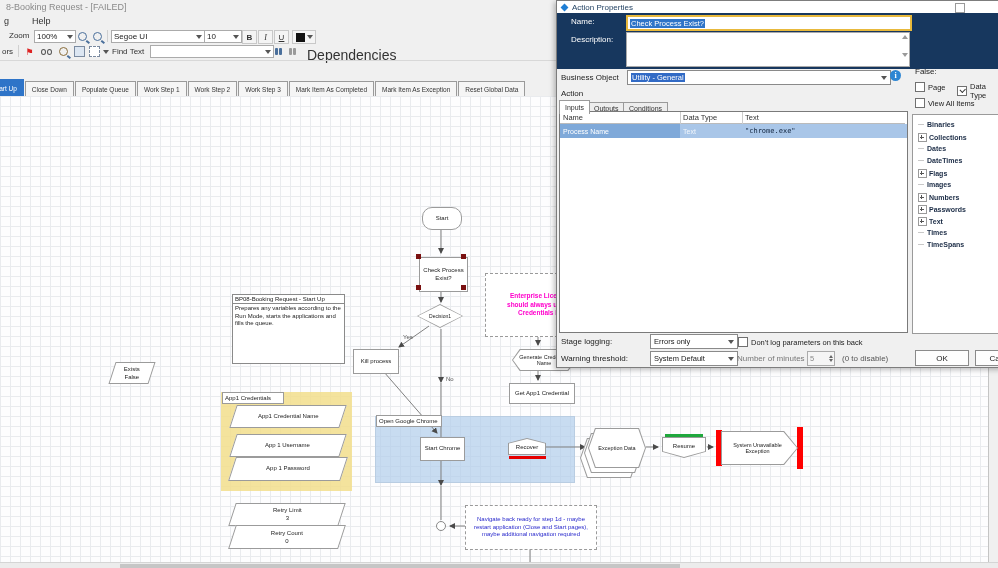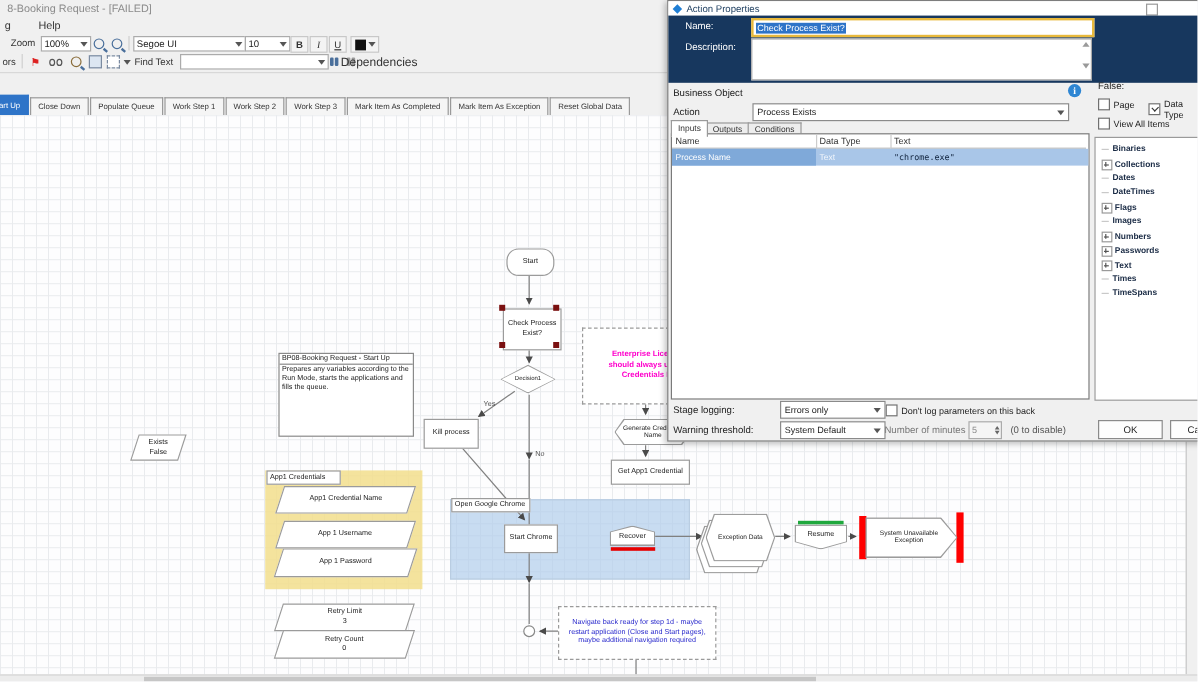--- a/index.html
+++ b/index.html
@@ -180,21 +180,21 @@
         <span class="chev"></span>
     </div>
     <div class="mini-icon" style="left:273px;top:2px">
       <span style="width:3px;height:7px;background:#4a6f9b;border-radius:1px"></span>
       <span style="width:3px;height:7px;background:#4a6f9b;border-radius:1px;margin-left:1px"></span>
     </div>
     <div class="mini-icon" style="left:287px;top:2px">
       <span style="width:3px;height:7px;background:#9a9a9a;border-radius:1px"></span>
       <span style="width:3px;height:7px;background:#9a9a9a;border-radius:1px;margin-left:1px"></span>
     </div>
-    <span class="abs" style="left:284px;top:3px;font-size:10px;color:#333">Dependencies</span>
+    <span class="abs" style="left:307px;top:3px;font-size:14px;color:#333">Dependencies</span>
   </div>
 
   <div class="abs" style="left:0;top:60px;width:556px;height:1px;background:#d8d8d8"></div>
 
   <div class="abs" id="tabbar">
     <div class="ptab active" style="margin-left:-14px">Start Up</div>
     <div class="ptab">Close Down</div>
     <div class="ptab">Populate Queue</div>
     <div class="ptab">Work Step 1</div>
     <div class="ptab">Work Step 2</div>
@@ -347,27 +347,27 @@
       <span class="navy-lbl" style="left:14px;top:22px">Description:</span>
       <div id="desc-box">
         <div class="scroll-arrs">
           <span class="chev-up" style="border-bottom-color:#9a9a9a"></span>
           <span class="chev" style="border-top-color:#9a9a9a"></span>
         </div>
       </div>
     </div>
 
     <span class="dlg-lbl" style="left:4px;top:72px">Business Object</span>
+    <div class="dlg-combo" style="left:70px;top:69px;width:256px">
+      <span class="hl">Utility - General</span>
+        <span class="chev"></span>
+    </div>
     <div class="info-i" style="left:333px;top:69px">i</div>
 
     <span class="dlg-lbl" style="left:4px;top:88px">Action</span>
-    <div class="dlg-combo" style="left:70px;top:85px;width:256px">
-      <span>Process Exists</span>
-        <span class="chev"></span>
-    </div>
 
     <div class="dtab active" style="left:2px;top:99px">Inputs</div>
     <div class="dtab" style="left:31px;top:101px">Outputs</div>
     <div class="dtab" style="left:66px;top:101px">Conditions</div>
 
     <div id="ptable">
       <div class="th" style="left:0;width:120px">Name</div>
       <div class="th" style="left:120px;width:62px">Data Type</div>
       <div class="th" style="left:182px;right:0;width:163px">Text</div>
       <div class="colsep" style="left:120px"></div>

